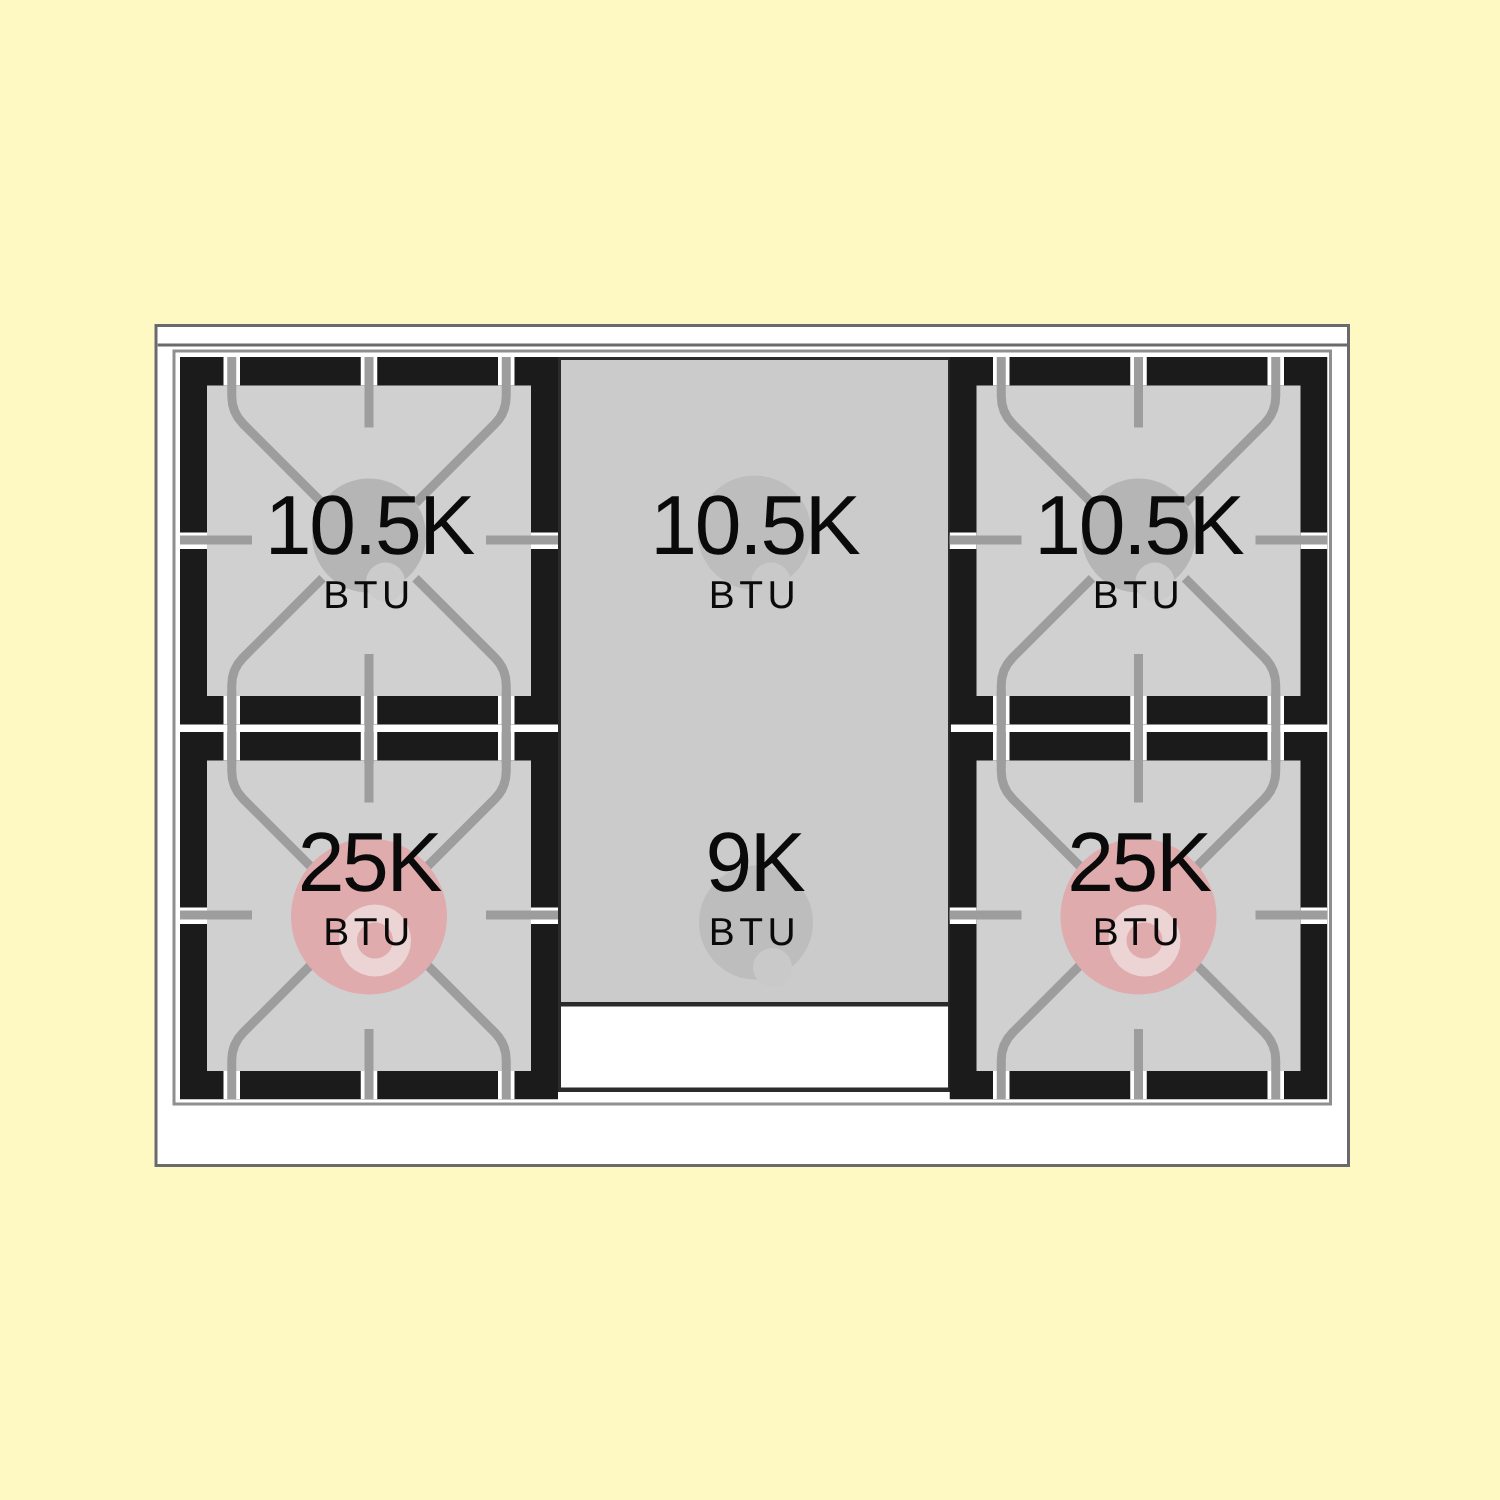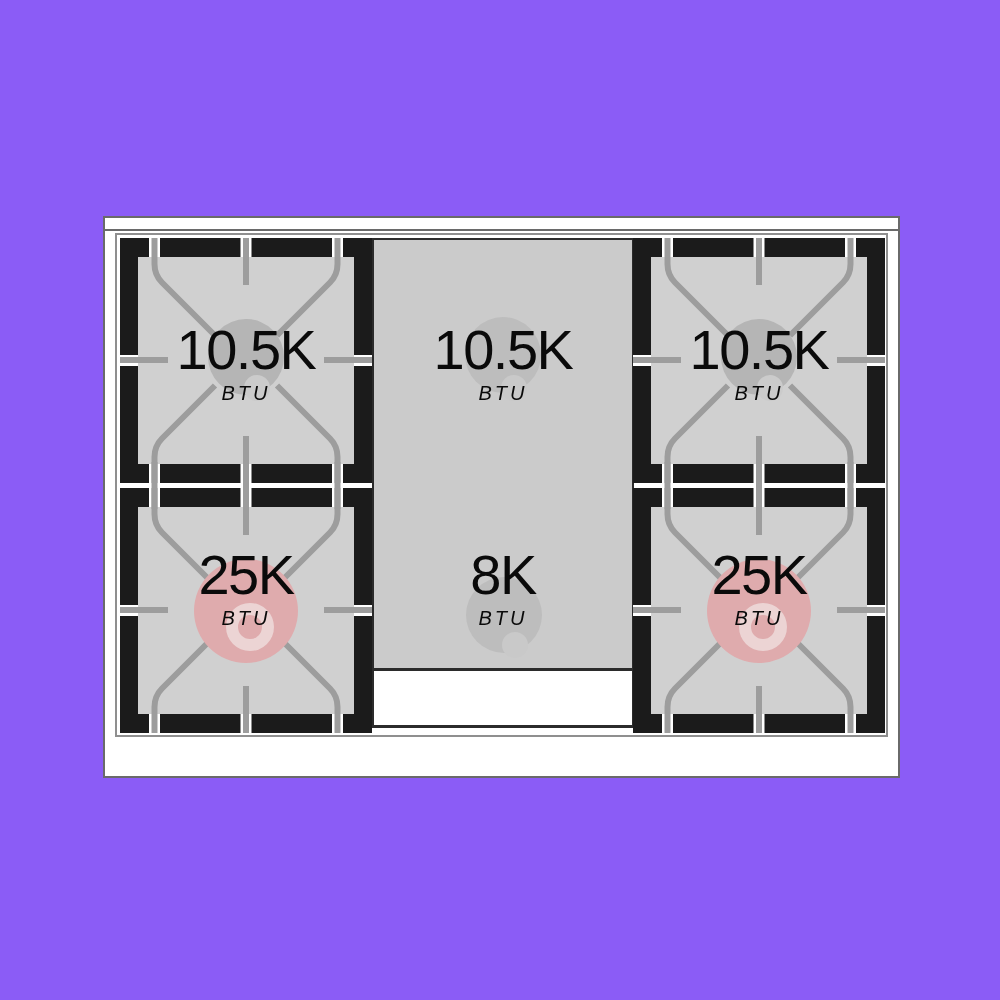--- a/index.html
+++ b/index.html
@@ -13,21 +13,21 @@
     --burner-gray:#b5b5b5;
     --burner-gray-light:#cbcbcb;
     --column-burner:#bdbdbd;
     --column-burner-light:#c9c9c9;
     --power-pink:#dfabad;
     --power-pink-light:#ecd4d4;
     --label-text:#0a0a0a;
   }
   html,body{margin:0;padding:0;background:#ffffff;}
   #canvas{
-    position:relative;width:1000px;height:1000px;background:#8b5cf6;overflow:hidden;
+    position:relative;width:1000px;height:1000px;background:#fef9c3;overflow:hidden;
     font-family:"Liberation Sans","DejaVu Sans",sans-serif;
   }
   .range-outer{
     position:absolute;left:103px;top:216px;width:797px;height:562px;
     border:2px solid var(--outline);background:#ffffff;box-sizing:border-box;
   }
   .back-trim-line{
     position:absolute;left:0;right:0;top:11px;height:0;
     border-top:2px solid var(--outline);
   }
@@ -49,21 +49,21 @@
     background:#ffffff;border:3px solid var(--column-line);
     border-left-width:2px;border-right-width:2px;box-sizing:border-box;
   }
   .btu-label{
     position:absolute;transform:translateX(-50%);
     text-align:center;color:var(--label-text);white-space:nowrap;
   }
   .btu-label.row-top{top:322px;}
   .btu-label.row-bottom{top:547px;}
   .btu-value{font-size:56px;line-height:1;letter-spacing:-1.5px;}
-  .btu-unit{font-size:20px;line-height:1;letter-spacing:3px;margin-top:5px;font-style:italic;}
+  .btu-unit{font-size:26px;line-height:1;letter-spacing:3px;margin-top:5px;}
   .defs-holder{position:absolute;width:0;height:0;overflow:hidden;}
 </style>
 </head>
 <body>
 
 <svg class="defs-holder" aria-hidden="true">
   <defs>
     <g id="grate-def">
       <rect x="0" y="0" width="252" height="245" fill="var(--module-black)"></rect>
       <rect x="18" y="19" width="216" height="207" fill="var(--well-gray)"></rect>
@@ -167,20 +167,20 @@
   </div>
   <div class="btu-label row-top" style="left:759px;">
     <div class="btu-value">10.5K</div>
     <div class="btu-unit">BTU</div>
   </div>
   <div class="btu-label row-bottom" style="left:246px;">
     <div class="btu-value">25K</div>
     <div class="btu-unit">BTU</div>
   </div>
   <div class="btu-label row-bottom" style="left:503px;">
-    <div class="btu-value">8K</div>
+    <div class="btu-value">9K</div>
     <div class="btu-unit">BTU</div>
   </div>
   <div class="btu-label row-bottom" style="left:759px;">
     <div class="btu-value">25K</div>
     <div class="btu-unit">BTU</div>
   </div>
 </div>
 
 </body></html>

